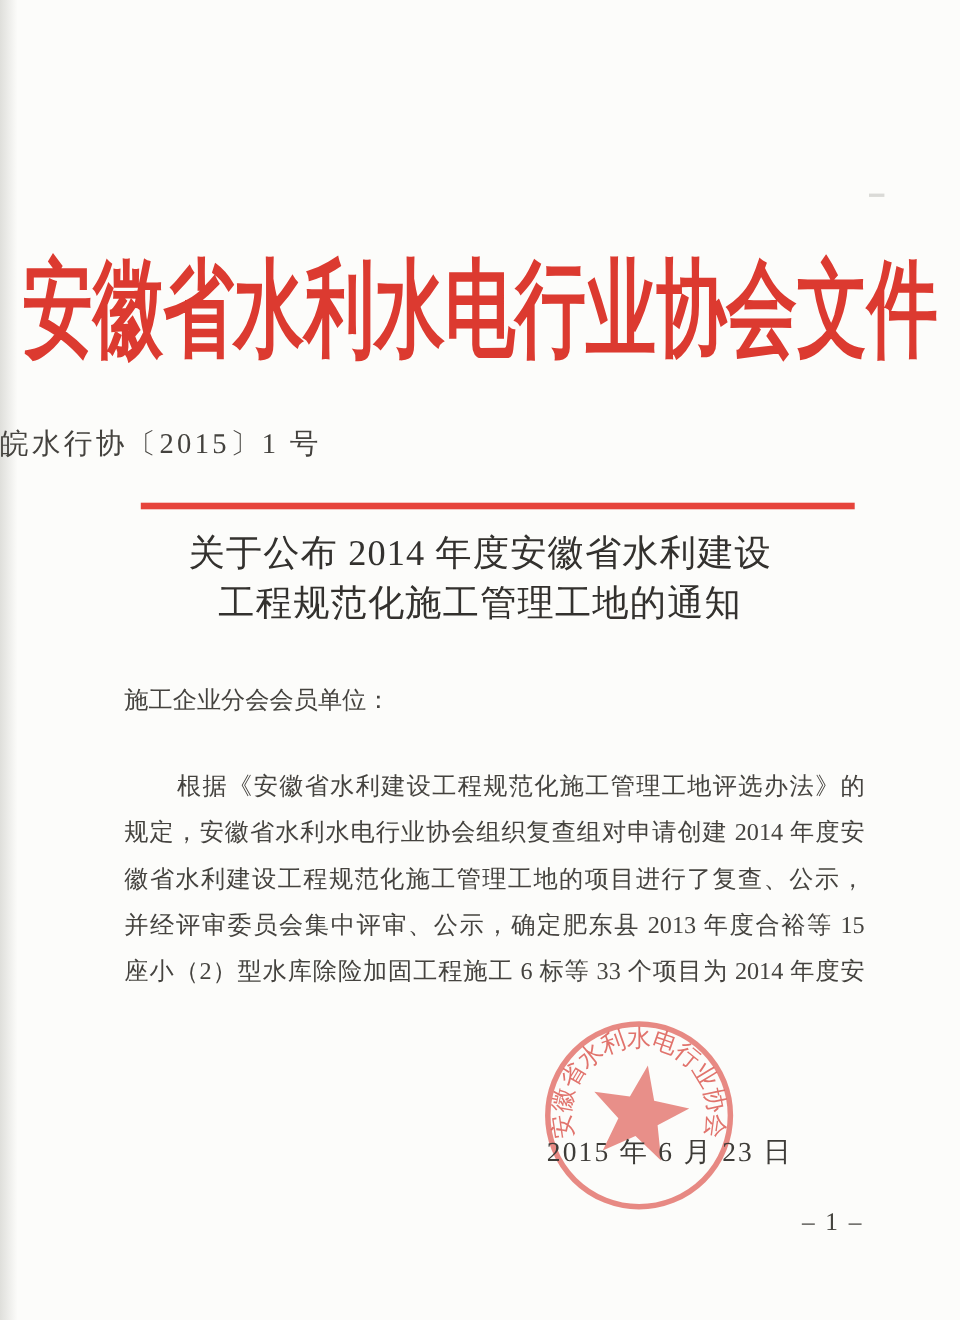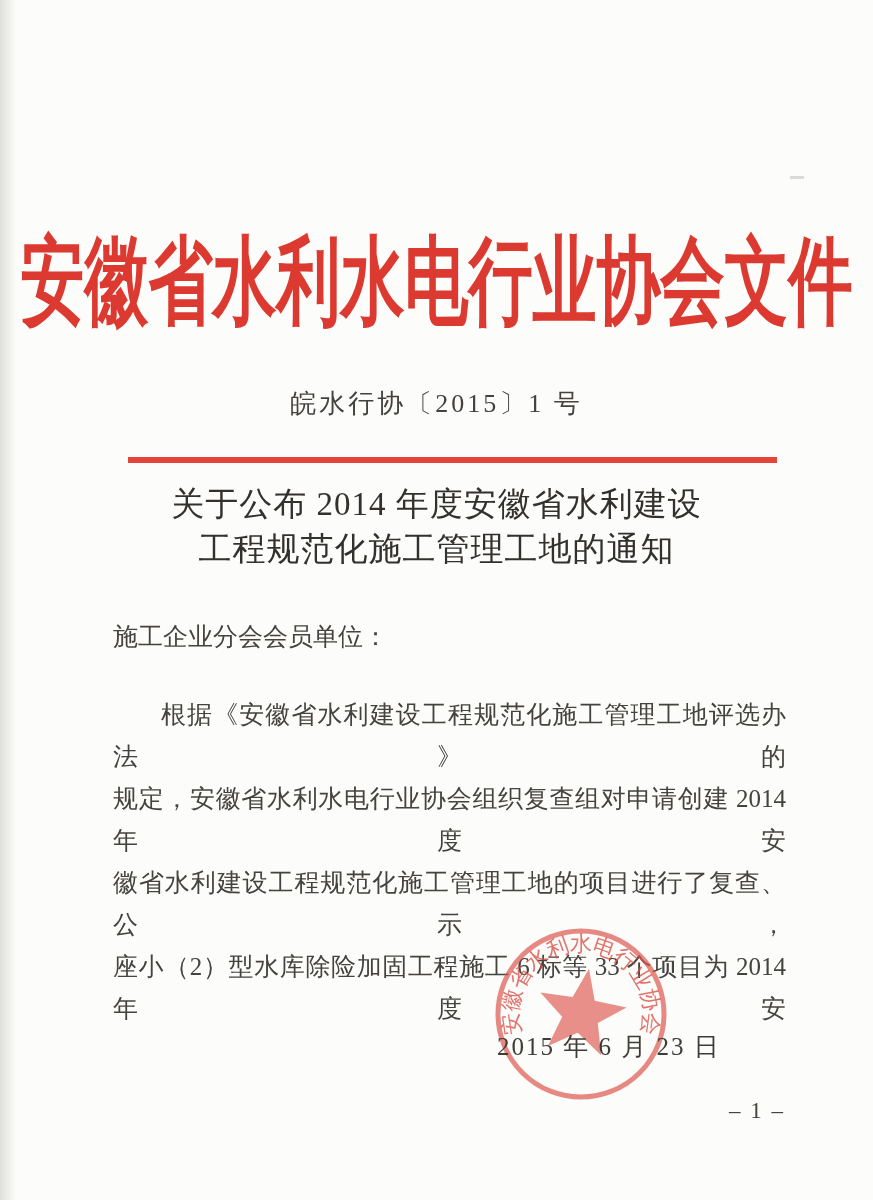--- a/index.html
+++ b/index.html
@@ -38,21 +38,21 @@
     line-height: 1.1;
     color: #dc3a30;
     white-space: nowrap;
     transform: scaleY(1.5);
     transform-origin: 50% 0;
   }
   .doc-number {
     position: absolute;
     top: 386px; left: 0;
     width: 100%;
-    text-align: center;
+    text-align: left;
     font-size: 26px;
     letter-spacing: 3px;
     color: #44423e;
   }
   .red-rule {
     position: absolute;
     top: 457px; left: 128px;
     width: 649px; height: 6px;
     background: #e6443b;
   }
@@ -64,21 +64,21 @@
     font-size: 33px;
     font-weight: normal;
     line-height: 45px;
     color: #33312e;
     letter-spacing: 1px;
   }
   .body-text {
     position: absolute;
     top: 616px; left: 113px;
     width: 673px;
-    font-size: 25px;
+    font-size: 22px;
     color: #45433f;
   }
   .body-text .line { line-height: 42px; }
   .body-text .jst { text-align: justify; text-align-last: justify; }
   .body-text .ind { text-indent: 48px; margin-top: 36px; }
   .seal {
     position: absolute;
     left: 491px; top: 924px;
     width: 180px; height: 180px;
     opacity: 0.85;
@@ -120,20 +120,21 @@
   <div class="doc-title">
     <div>关于公布 2014 年度安徽省水利建设</div>
     <div>工程规范化施工管理工地的通知</div>
   </div>
 
   <div class="body-text">
     <div class="line">施工企业分会会员单位：</div>
     <div class="line jst ind">根据《安徽省水利建设工程规范化施工管理工地评选办法》的</div>
     <div class="line jst">规定，安徽省水利水电行业协会组织复查组对申请创建 2014 年度安</div>
     <div class="line jst">徽省水利建设工程规范化施工管理工地的项目进行了复查、公示，</div>
+    <div class="line jst">并经评审委员会集中评审、公示，确定肥东县 2013 年度合裕等 15</div>
     <div class="line jst">座小（2）型水库除险加固工程施工 6 标等 33 个项目为 2014 年度安</div>
   </div>
 
   <svg class="seal" viewBox="0 0 180 180">
     <g transform="translate(90,90)">
       <circle r="83" fill="none" stroke="#dd544b" stroke-width="5" opacity="0.8"></circle>
       <g transform="rotate(10)">
         <polygon points="0,-46 11.2,-15.4 43.8,-14.2 18.1,5.9 27,37.2 0,19 -27,37.2 -18.1,5.9 -43.8,-14.2 -11.2,-15.4" fill="#df5c54" opacity="0.8"></polygon>
       </g>
       <path id="sealArc" d="M -59.9 19.5 A 63 63 0 1 1 59.9 19.5" fill="none"></path>

